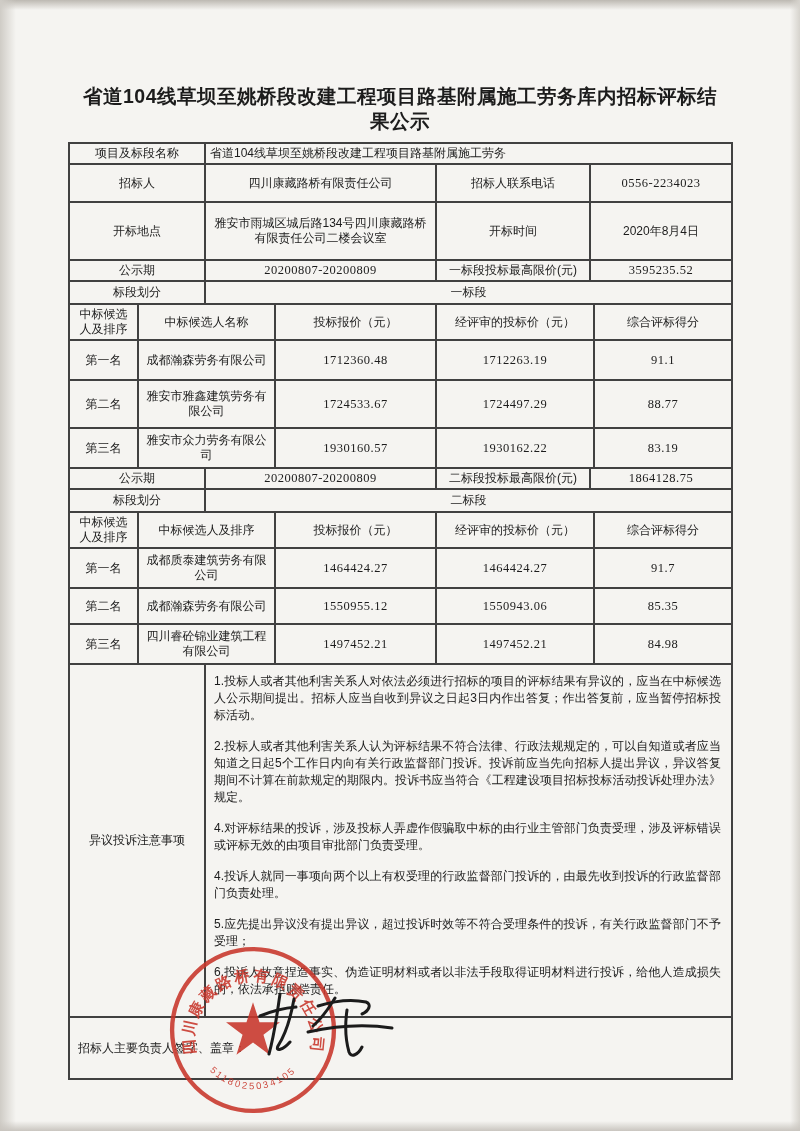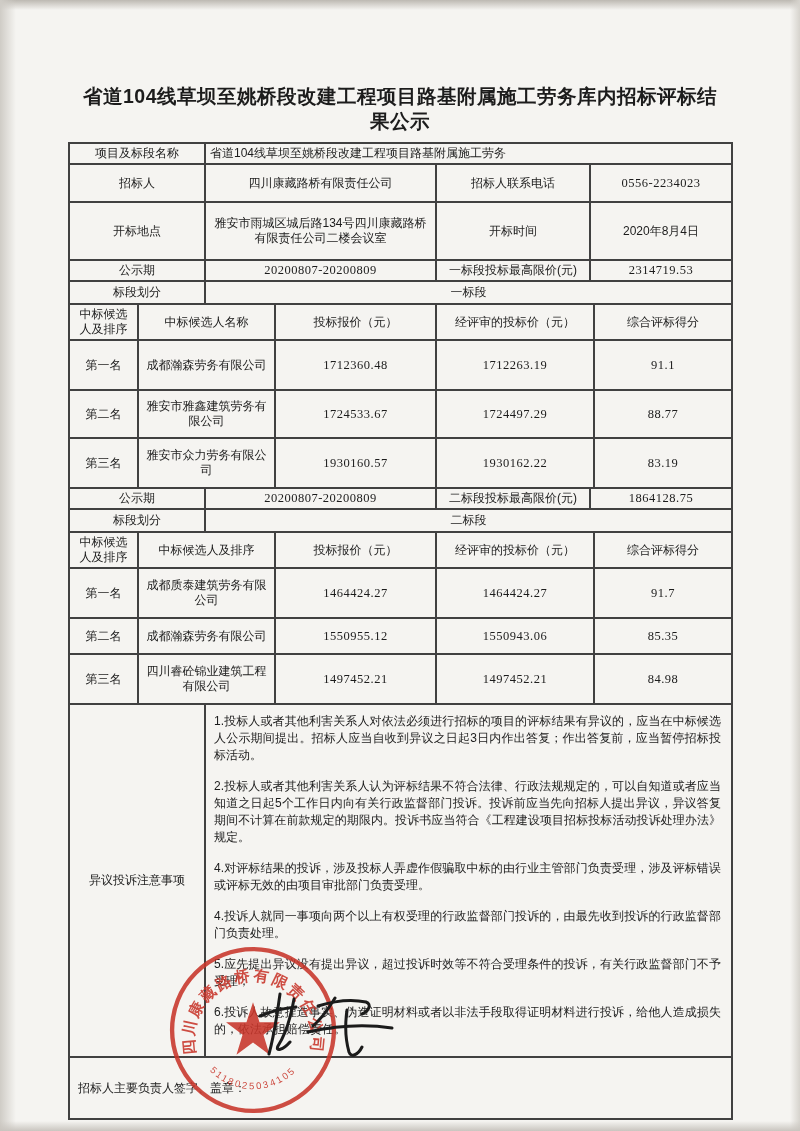--- a/index.html
+++ b/index.html
@@ -39,21 +39,21 @@
     font-size: 12px;
     text-align: center;
     vertical-align: middle;
     padding: 2px 4px;
     line-height: 15px;
     word-break: break-all;
   }
   .num { font-family: "Liberation Serif", serif; font-size: 12.5px; letter-spacing: 0.5px; }
 
   tr.h27 { height: 17px; } tr.h38 { height: 38px; } tr.h42 { height: 58px; }
-  tr.h23 { height: 23px; } tr.h34 { height: 34px; } tr.h40 { height: 50px; }
+  tr.h23 { height: 23px; } tr.h34 { height: 34px; } tr.h40 { height: 40px; }
   tr.h48 { height: 48px; } tr.h32 { height: 32px; } tr.h36 { height: 36px; }
   tr.h330 { height: 330px; } tr.h62 { height: 62px; }
 
   td.notes-body { text-align: left; vertical-align: top; padding: 8px 10px 4px 8px; }
   .notes-body p { font-size: 12px; line-height: 17px; margin: 0 0 14px 0; text-align: justify; }
   td.sign-cell { text-align: left; padding-left: 8px; font-size: 12px; }
 
   .seal { position: absolute; left: 166px; top: 943px; z-index: 3; opacity: 0.88; }
   .autograph { position: absolute; left: 250px; top: 986px; z-index: 4; }
 </style>
@@ -90,21 +90,21 @@
     <tr class="h42">
       <td>开标地点</td>
       <td>雅安市雨城区城后路134号四川康藏路桥有限责任公司二楼会议室</td>
       <td>开标时间</td>
       <td>2020年8月4日</td>
     </tr>
     <tr class="h27">
       <td>公示期</td>
       <td class="num">20200807-20200809</td>
       <td>一标段投标最高限价(元)</td>
-      <td class="num">2314719.53</td>
+      <td class="num">3595235.52</td>
     </tr>
     <tr class="h23">
       <td>标段划分</td>
       <td colspan="3">一标段</td>
     </tr>
   </tbody>
     </table>
 
   <table>
     <colgroup>

